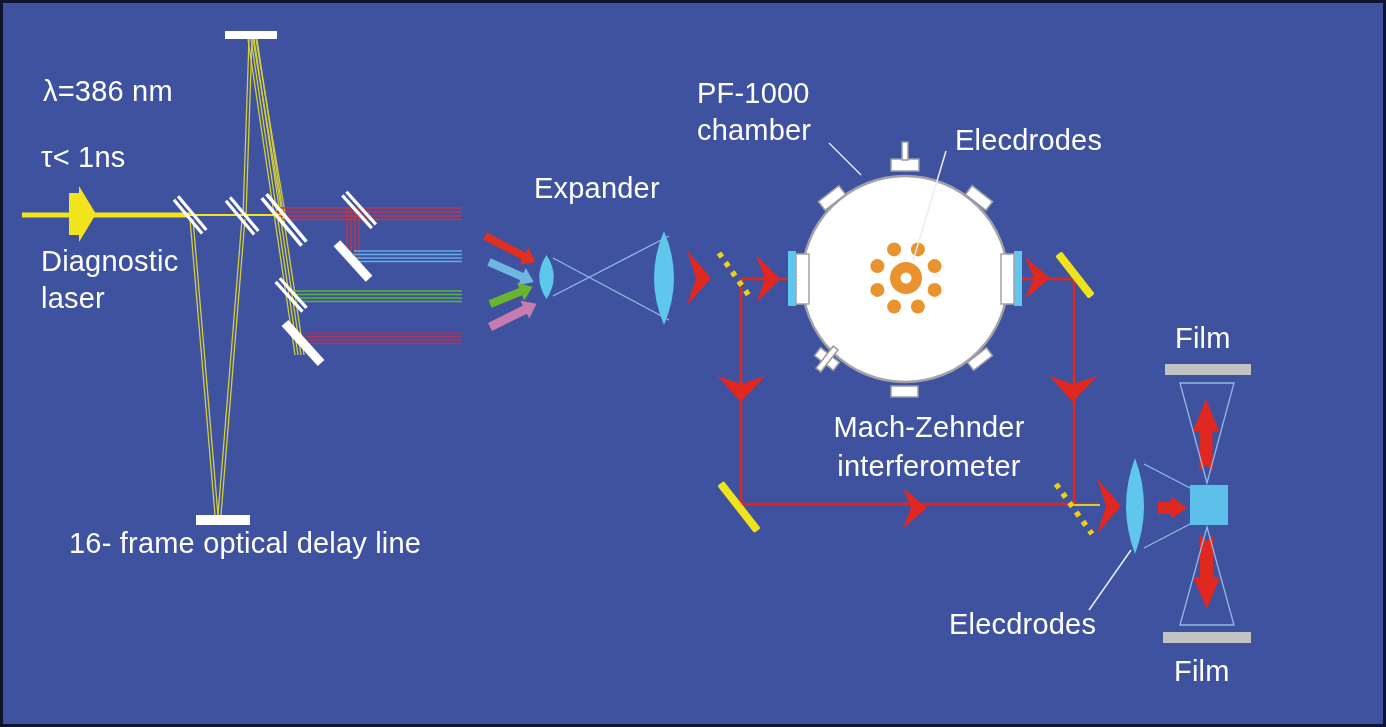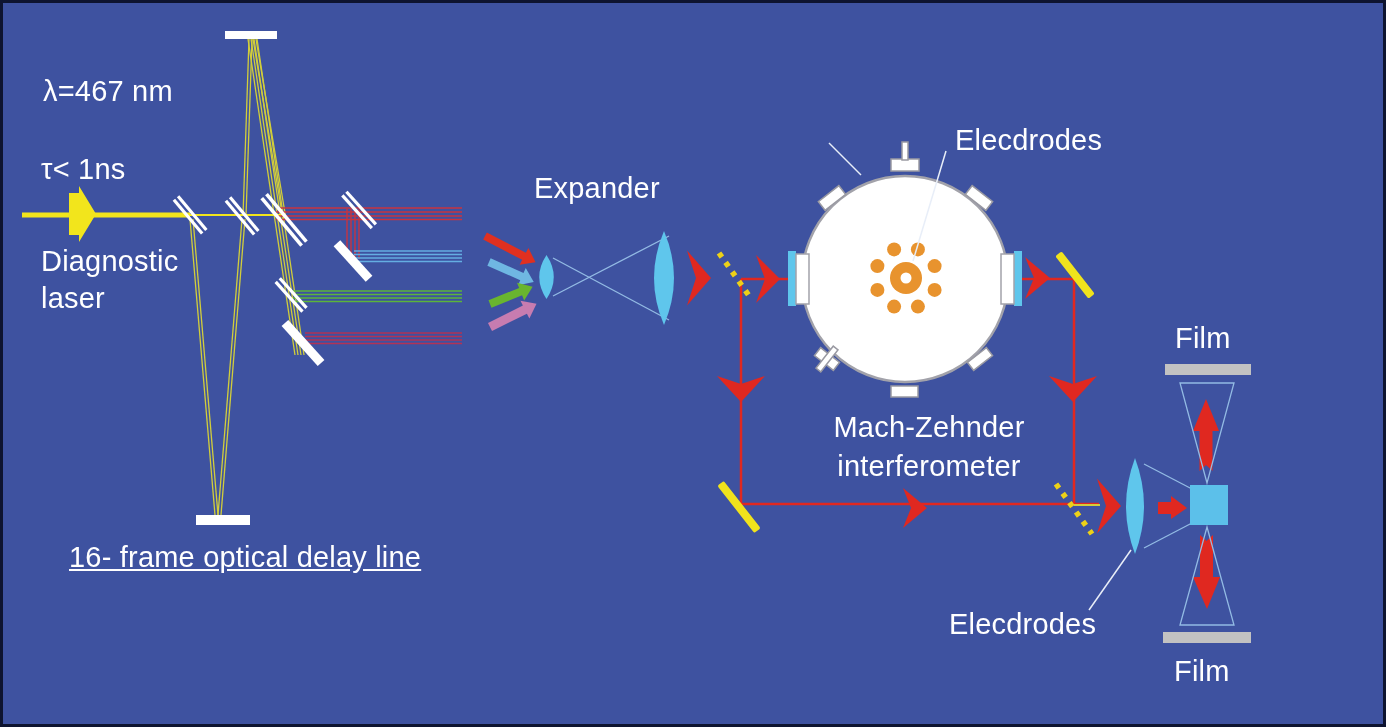--- a/index.html
+++ b/index.html
@@ -240,26 +240,28 @@
     <polygon points="1177,622 1231,622 1204,524"></polygon>
   </g>
   <path d="M1132,455 Q1150,503 1132,551 Q1114,503 1132,455 Z" fill="#5FC6EC"></path>
   <rect x="1187" y="482" width="38" height="40" fill="#5CC0EA"></rect>
   <g fill="#C2C2C2">
     <rect x="1162" y="361" width="86" height="11"></rect>
     <rect x="1160" y="629" width="88" height="11"></rect>
   </g>
 </svg>
 
-<div class="lbl" style="left:40px;top:70px;">λ=467 nm</div>
-<div class="lbl" style="left:38px;top:148px;">τ&lt; 1ns</div>
+<div class="lbl" style="left:40px;top:70px;">λ=386 nm</div>
+<div class="lbl" style="left:38px;top:136px;">τ&lt; 1ns</div>
 <div class="lbl" style="left:38px;top:240px;">Diagnostic
 laser</div>
-<div class="lbl" style="left:66px;top:536px;text-decoration:underline;">16- frame optical delay line</div>
+<div class="lbl" style="left:66px;top:522px;">16- frame optical delay line</div>
 <div class="lbl" style="left:531px;top:167px;">Expander</div>
+<div class="lbl" style="left:694px;top:72px;">PF-1000
+chamber</div>
 <div class="lbl" style="left:952px;top:119px;">Elecdrodes</div>
 <div class="lbl center" style="left:791px;top:405px;width:270px;line-height:39px;">Mach-Zehnder
 interferometer</div>
 <div class="lbl" style="left:946px;top:603px;">Elecdrodes</div>
 <div class="lbl" style="left:1172px;top:317px;">Film</div>
 <div class="lbl" style="left:1171px;top:650px;">Film</div>
 
 </div>
 
 </body></html>

